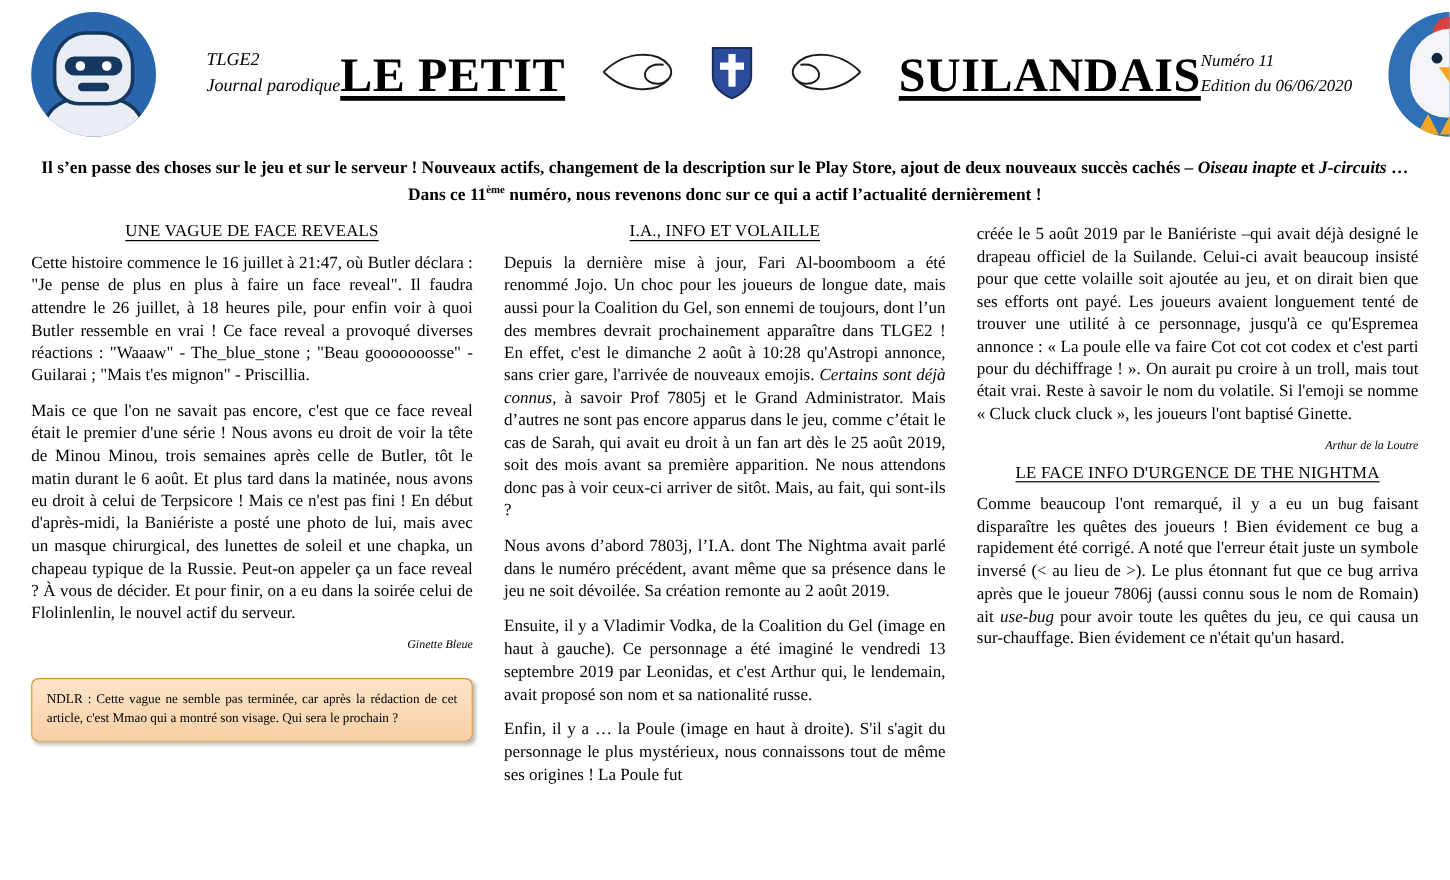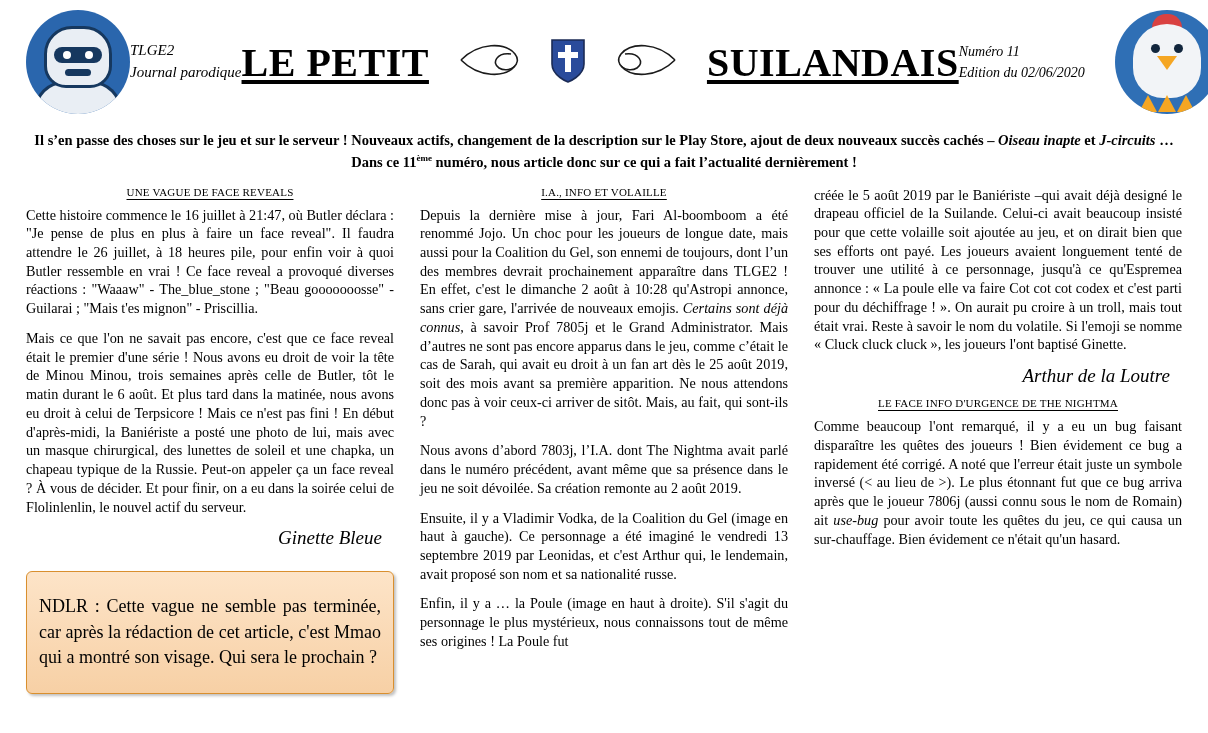--- a/index.html
+++ b/index.html
@@ -154,20 +154,21 @@
     width: 0; height: 0;
     border-left: 9px solid transparent;
     border-right: 9px solid transparent;
     border-bottom: 17px solid #f5a623;
   }
   .chick-foot.a { left: 0; }
   .chick-foot.b { left: 19px; }
   .chick-foot.c { left: 38px; }
 
   .left-meta {
+    margin-left: 42px;
     font-family: "Liberation Serif", serif;
     font-style: italic;
     font-size: 15px;
     line-height: 1.45;
     white-space: nowrap;
   }
   .right-meta {
     margin-right: 30px;
     font-family: "Liberation Serif", serif;
     font-style: italic;
@@ -215,50 +216,50 @@
     display: flex;
     gap: 26px;
     height: 540px;
   }
   .col {
     flex: 1 1 0;
     position: relative;
   }
   .col-head {
     text-align: center;
-    font-size: 11px;
+    font-size: 14px;
     text-decoration: underline;
     text-underline-offset: 3px;
     margin-bottom: 8px;
     letter-spacing: 0.2px;
   }
   .col-head.tight { margin-top: 10px; }
   p.body {
     margin: 0 0 11px 0;
     font-size: 14.2px;
     line-height: 1.32;
     text-align: justify;
     hyphens: auto;
   }
   .sig {
     font-style: italic;
-    font-size: 19px;
+    font-size: 10px;
     text-align: right;
-    margin: 6px 12px 0 0;
+    margin: 6px 0 0 0;
   }
   .ital { font-style: italic; }
 
   
   .ndlr {
     margin-top: 22px;
     background: linear-gradient(180deg, #fde4c8 0%, #f7d0a5 100%);
     border: 1.5px solid #d98f2e;
     border-radius: 6px;
-    padding: 22px 12px;
-    font-size: 18px;
+    padding: 10px 12px;
+    font-size: 11px;
     line-height: 1.42;
     text-align: justify;
     box-shadow: 2px 2px 3px rgba(0,0,0,0.25);
   }
 </style>
 </head>
 <body>
 
 <div class="page">
 
@@ -298,41 +299,41 @@
           <path d="M112 15 h6 v7 h7 v6 h-7 v14 h-6 v-14 h-7 v-6 h7 z" fill="#ffffff"></path>
           <path d="M111 14 h8 v8 h8 v7 h-8 v15 h-8 v-15 h-8 v-7 h8 z" fill="none"></path>
           <path d="M112.5 15.5 h5 v7 h7 v5 h-7 v14 h-5 v-14 h-7 v-5 h7 z" fill="#ffffff"></path>
         </svg>
       </div>
       <div class="title-word">SUILANDAIS</div>
     </div>
 
     <div class="right-meta">
       <div>Numéro 11</div>
-      <div>Edition du 02/06/2020</div>
+      <div>Edition du 06/06/2020</div>
     </div>
 
     <div class="logo-right">
       <div class="logo-circle">
         <div class="chick-comb"></div>
         <div class="chick-body"></div>
         <div class="chick-eye l"></div>
         <div class="chick-eye r"></div>
         <div class="chick-beak"></div>
         <div class="chick-feet">
           <div class="chick-foot a"></div>
           <div class="chick-foot b"></div>
           <div class="chick-foot c"></div>
         </div>
       </div>
     </div>
   </div>
 
   <div class="lede">
-    <span>Il s’en passe des choses sur le jeu et sur le serveur ! Nouveaux actifs, changement de la description sur le Play Store, ajout de deux nouveaux succès cachés – </span><span class="ital">Oiseau inapte</span><span> et </span><span class="ital">J-circuits</span><span> … Dans ce 11</span><sup>ème</sup><span> numéro, nous article donc sur ce qui a fait l’actualité dernièrement !</span>
+    <span>Il s’en passe des choses sur le jeu et sur le serveur ! Nouveaux actifs, changement de la description sur le Play Store, ajout de deux nouveaux succès cachés – </span><span class="ital">Oiseau inapte</span><span> et </span><span class="ital">J-circuits</span><span> … Dans ce 11</span><sup>ème</sup><span> numéro, nous revenons donc sur ce qui a actif l’actualité dernièrement !</span>
   </div>
 
   <div class="columns">
 
     <div class="col">
       <div class="col-head">UNE VAGUE DE FACE REVEALS</div>
       <p class="body">Cette histoire commence le 16 juillet à 21:47, où Butler déclara : "Je pense de plus en plus à faire un face reveal". Il faudra attendre le 26 juillet, à 18 heures pile, pour enfin voir à quoi Butler ressemble en vrai ! Ce face reveal a provoqué diverses réactions : "Waaaw" - The_blue_stone ; "Beau gooooooosse" - Guilarai ; "Mais t'es mignon" - Priscillia.</p>
       <p class="body">Mais ce que l'on ne savait pas encore, c'est que ce face reveal était le premier d'une série ! Nous avons eu droit de voir la tête de Minou Minou, trois semaines après celle de Butler, tôt le matin durant le 6 août. Et plus tard dans la matinée, nous avons eu droit à celui de Terpsicore ! Mais ce n'est pas fini ! En début d'après-midi, la Baniériste a posté une photo de lui, mais avec un masque chirurgical, des lunettes de soleil et une chapka, un chapeau typique de la Russie. Peut-on appeler ça un face reveal ? À vous de décider. Et pour finir, on a eu dans la soirée celui de Flolinlenlin, le nouvel actif du serveur.</p>
       <p class="sig">Ginette Bleue</p>
       <div class="ndlr">NDLR : Cette vague ne semble pas terminée, car après la rédaction de cet article, c'est Mmao qui a montré son visage. Qui sera le prochain ?</div>

